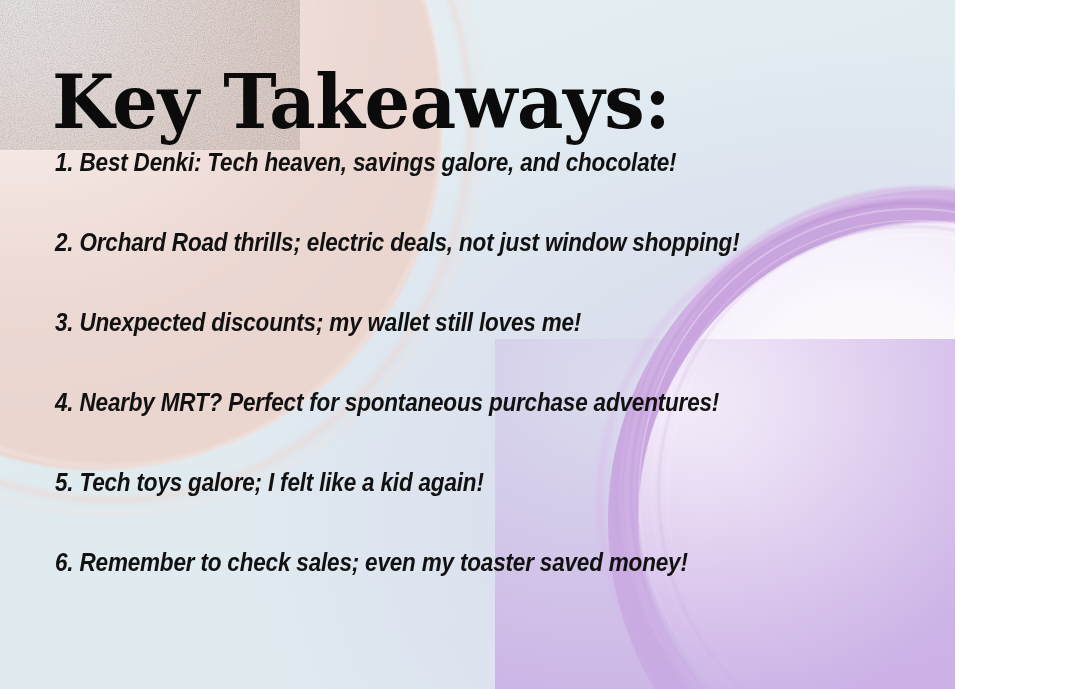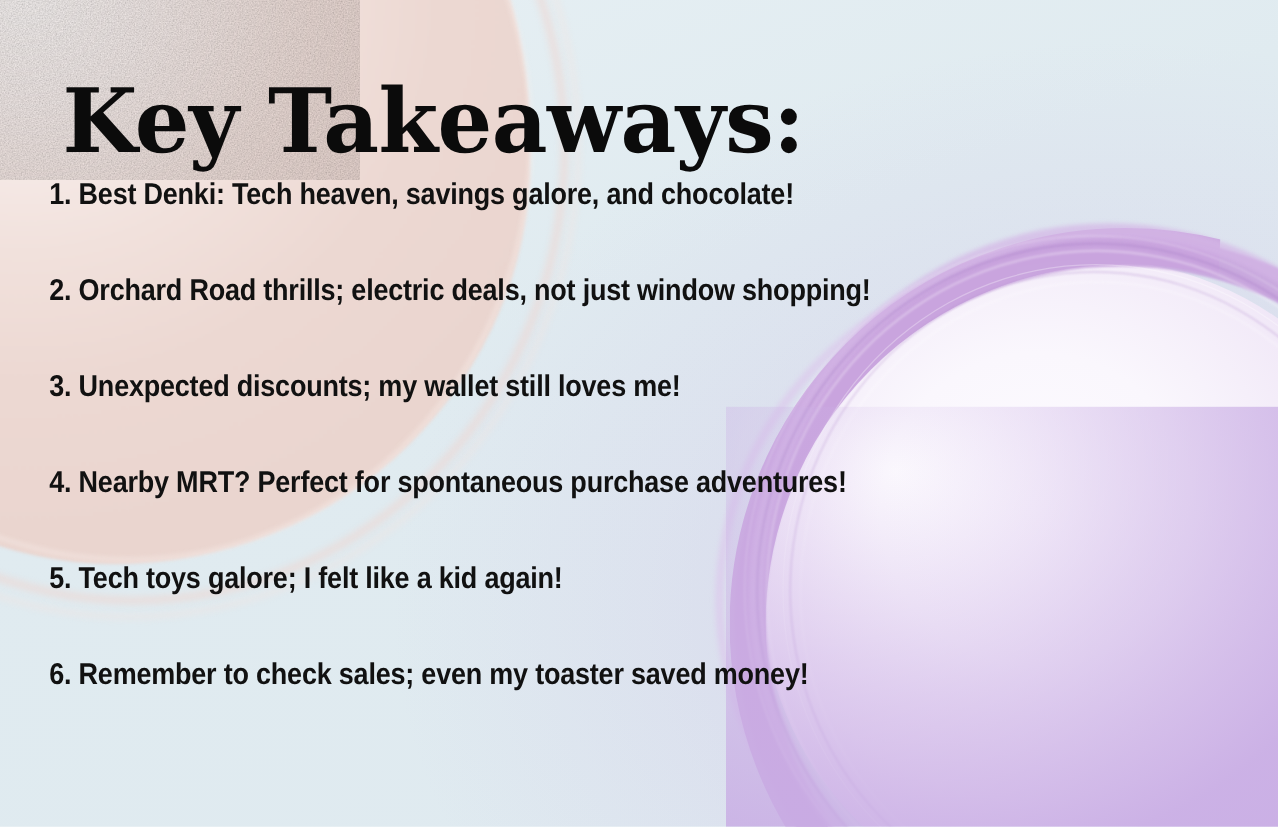--- a/index.html
+++ b/index.html
@@ -2,21 +2,21 @@
 <html><head>
 <meta charset="utf-8">
 <style>
   html, body {
     margin: 0;
     padding: 0;
     background: #ffffff;
   }
   #slide {
     position: relative;
-    width: 1065px;
+    width: 955px;
     height: 689px;
     overflow: hidden;
     background: #e2ecf1;
     font-family: "Liberation Sans", sans-serif;
   }
 
   
   .bg-base {
     position: absolute;
     inset: 0;
@@ -184,23 +184,24 @@
     font-size: 74px;
     line-height: 1.04;
     letter-spacing: -0.5px;
     color: #0b0b0b;
     transform: scaleX(0.97);
     transform-origin: left top;
     white-space: nowrap;
   }
   .list {
     position: absolute;
-    left: 41px;
+    left: 55px;
     top: 150px;
     width: 960px;
+    font-style: italic;
   }
   .item {
     font-family: "Liberation Sans", sans-serif;
     font-weight: 700;
     font-size: 25px;
     line-height: 1;
     letter-spacing: -0.2px;
     color: #111111;
     height: 80px;
     transform: scaleX(0.90);

